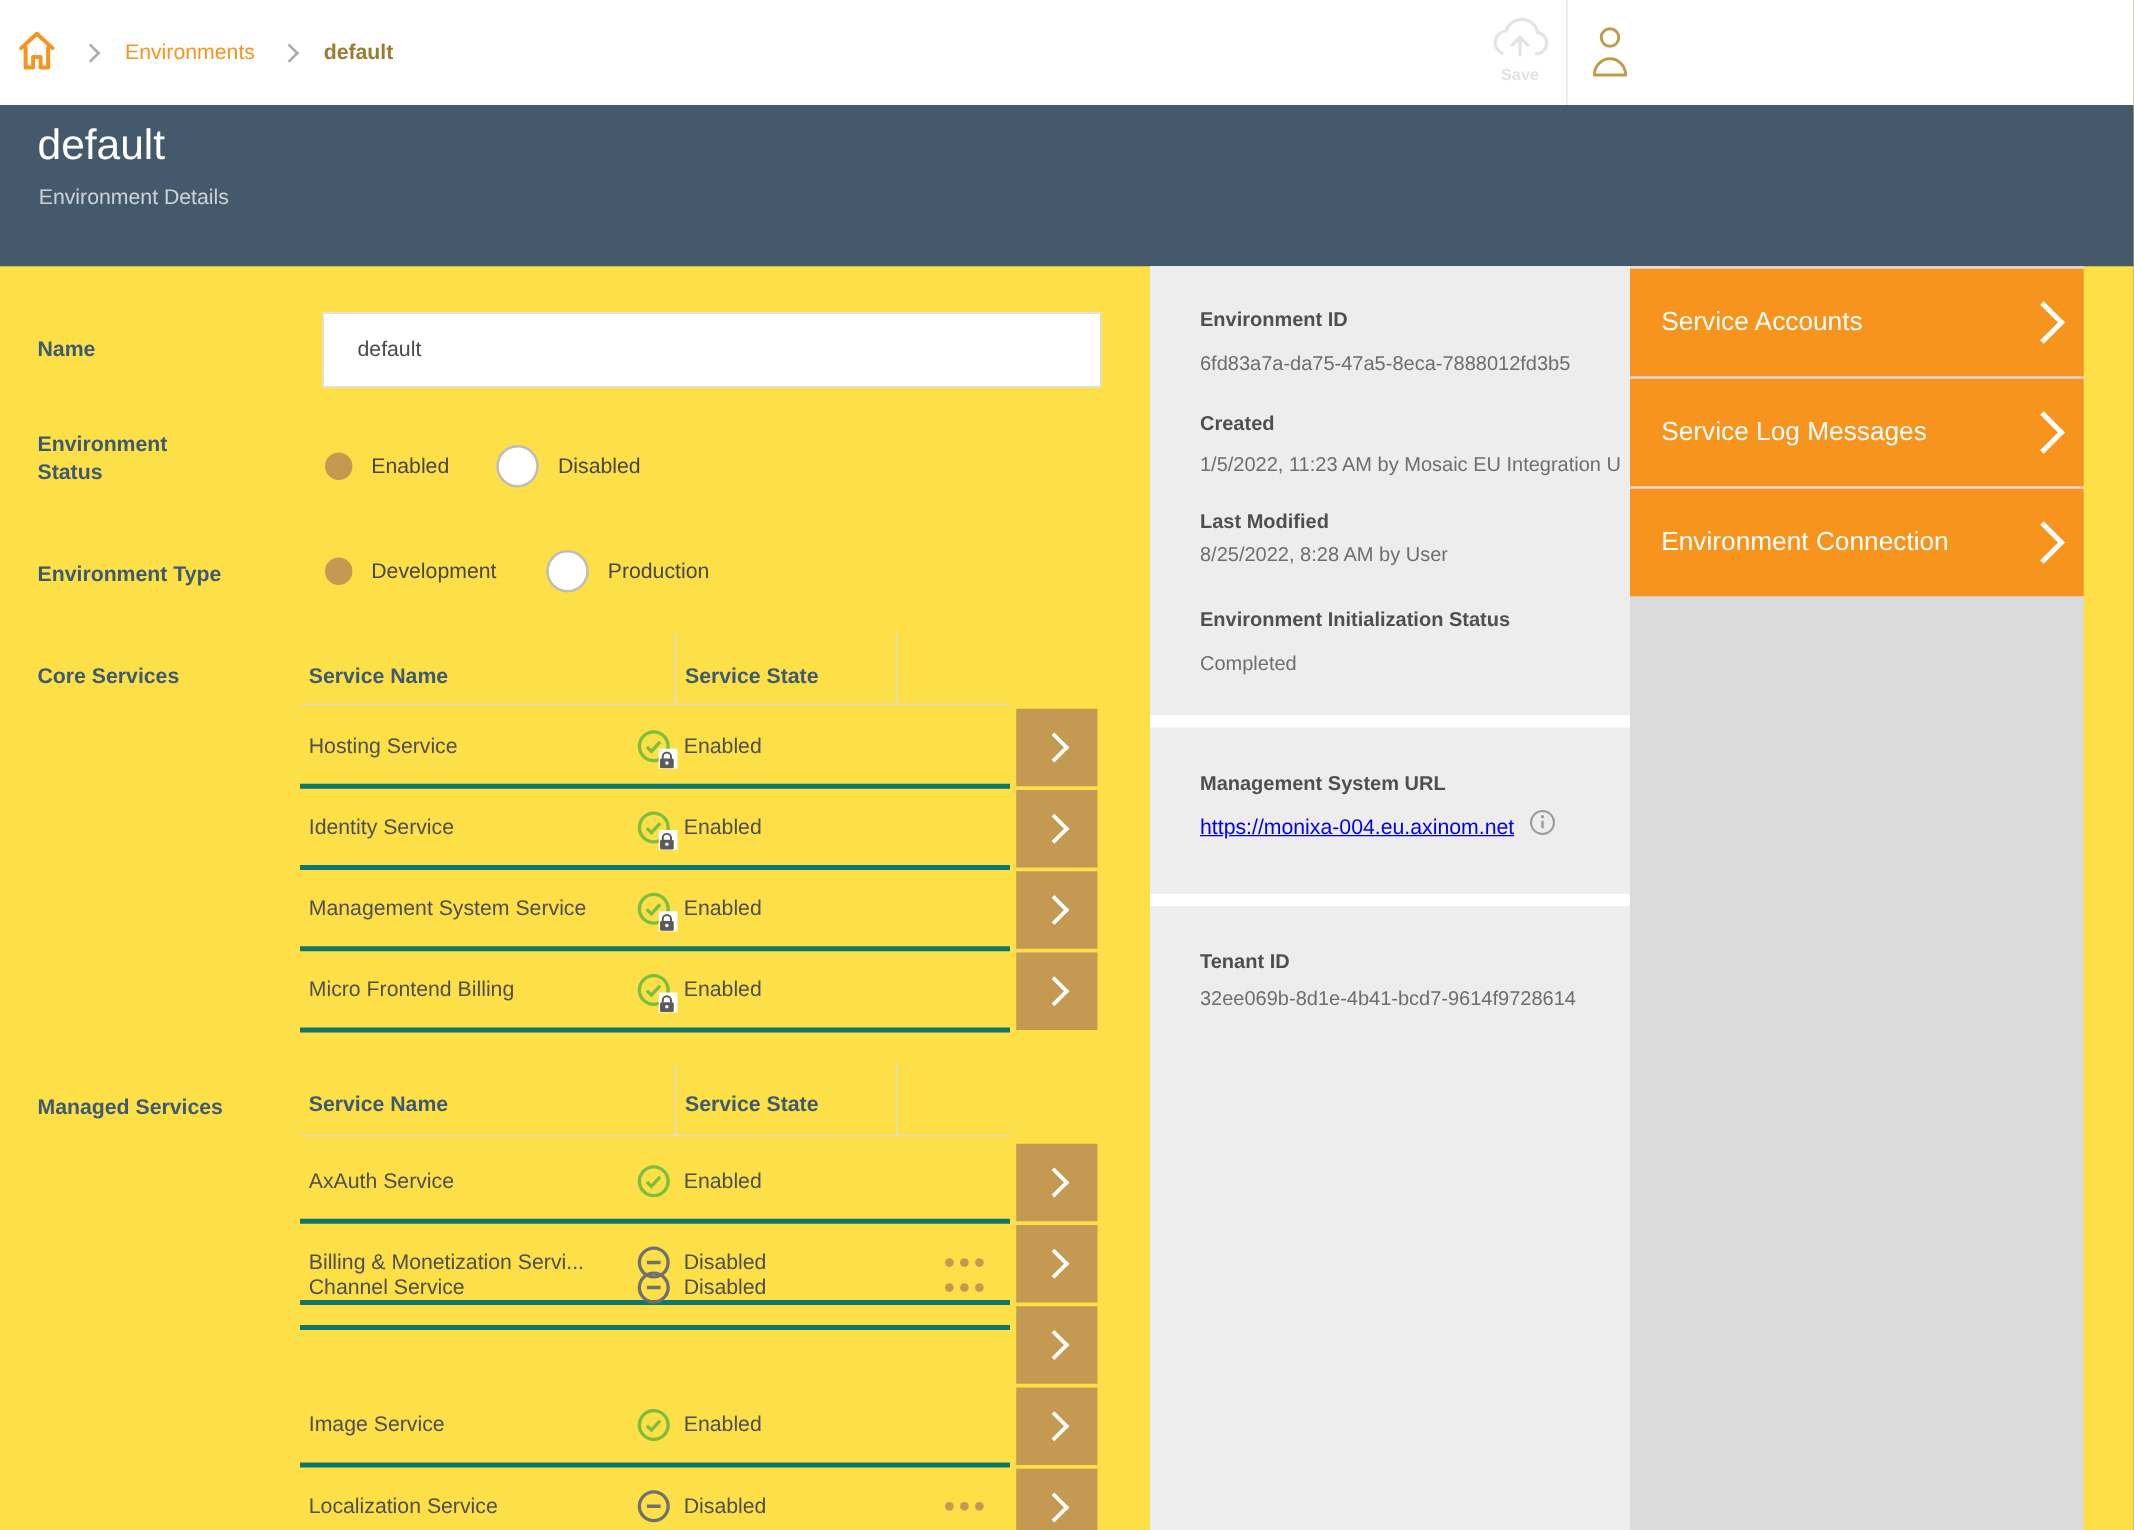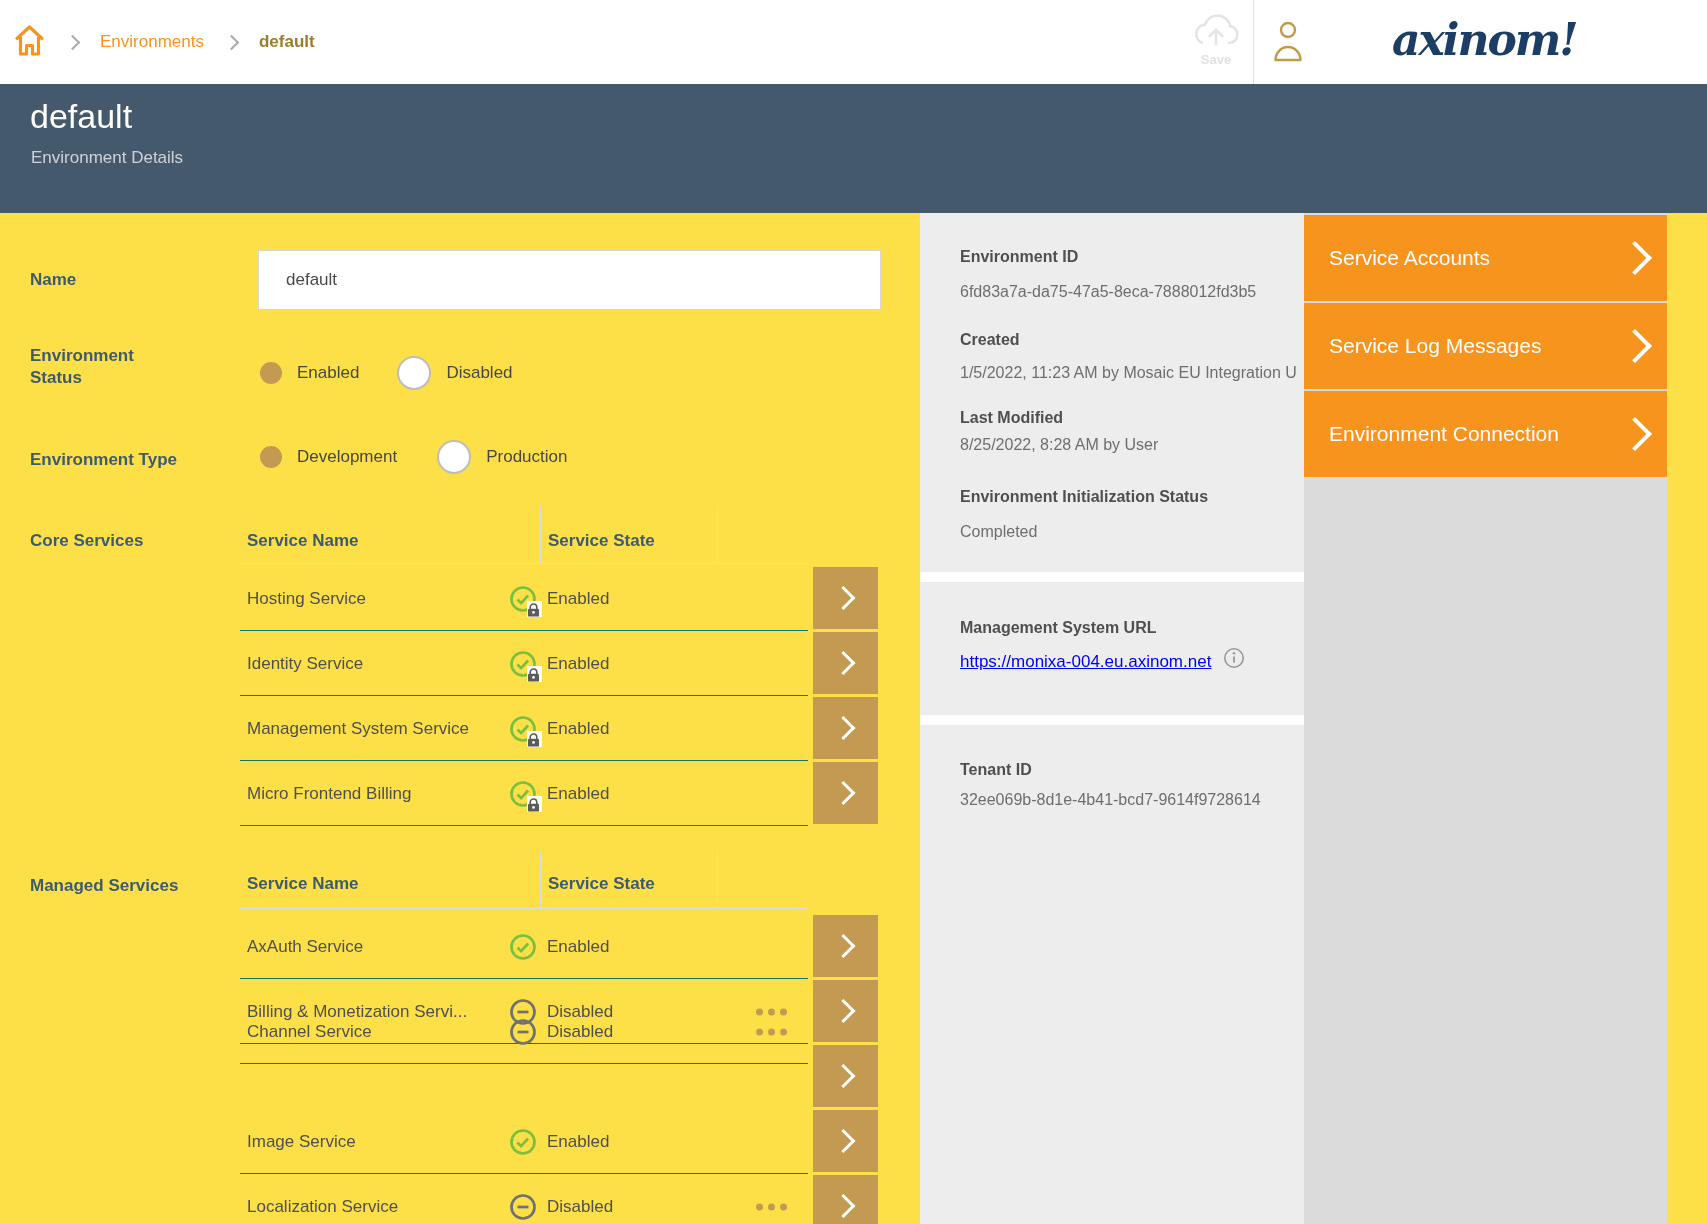--- a/index.html
+++ b/index.html
@@ -45,21 +45,21 @@
   .name-input{position:absolute;left:258px;top:250px;width:623px;height:60px;border:1px solid #D6D6D6;background:#fff;padding-left:27px;font-size:17px;color:#4A4A4A;font-family:"Liberation Sans",sans-serif;}
   .radio-row{position:absolute;display:flex;align-items:center;}
   .radio-on{flex:none;width:14px;height:14px;border:11px solid var(--gold);border-radius:50%;background:#fff;cursor:pointer;}
   .radio-off{flex:none;width:34px;height:34px;border:2px solid #BDBDBD;border-radius:50%;background:#fff;cursor:pointer;}
   .radio-lbl{font-size:17px;color:#474747;margin-left:15px;cursor:pointer;}
 
   
   .th{position:absolute;font-size:17px;font-weight:bold;color:var(--slate);}
   .vsep{position:absolute;width:1px;height:57px;background:#DCDCDC;}
   .hline{position:absolute;left:240px;width:568px;height:1px;background:#DCDCDC;}
-  .trow{position:absolute;left:240px;width:568px;height:64px;border-bottom:1px solid #0f766e;}
+  .trow{position:absolute;left:240px;width:568px;height:64px;border-bottom:4px solid #0f766e;}
   .cell-name{position:absolute;left:7px;top:50%;transform:translateY(-50%);font-size:17px;color:#4F4F4F;white-space:nowrap;}
   .cell-state{position:absolute;left:268px;top:50%;transform:translateY(-50%);display:flex;align-items:center;gap:9px;}
   .state-text{font-size:17px;color:#4F4F4F;}
   .sicon{position:relative;width:30px;height:30px;flex:none;}
   .lockb{position:absolute;right:-4px;bottom:-3px;width:15px;height:16px;background:#fff;display:flex;align-items:flex-end;}
   .dots{position:absolute;left:512px;top:50%;transform:translateY(-50%);display:flex;gap:5px;background:none;border:none;cursor:pointer;padding:4px;}
   .dots i{display:block;width:7px;height:7px;border-radius:50%;background:var(--gold);}
   .arrow-btn{position:absolute;left:813px;width:65px;height:62px;background:var(--gold);border:none;cursor:pointer;}
   .chev-w{position:absolute;left:50%;top:50%;width:17px;height:17px;border-top:3px solid #fff;border-right:3px solid #fff;transform:translate(-65%,-50%) rotate(45deg);}
 
@@ -119,21 +119,20 @@
 
     <button class="user-btn">
       <span>
         <svg width="32" height="42" viewBox="0 0 32 42">
             <circle cx="16" cy="10" r="7" fill="none" stroke="#BF9B4C" stroke-width="2.4"></circle>
             <path d="M3.5 40 a12.5 13 0 0 1 25 0 Z" fill="none" stroke="#BF9B4C" stroke-width="2.4" stroke-linejoin="round"></path>
           </svg>
       </span>
     </button>
 
-    <div class="logo">axinom!</div>
   </div>
 
   <div class="page-header">
     <div class="page-title">default</div>
     <div class="page-subtitle">Environment Details</div>
   </div>
 
   <div class="flabel" style="left:30px;top:270px;">Name</div>
   <input class="name-input" type="text" value="default" style="">
 

